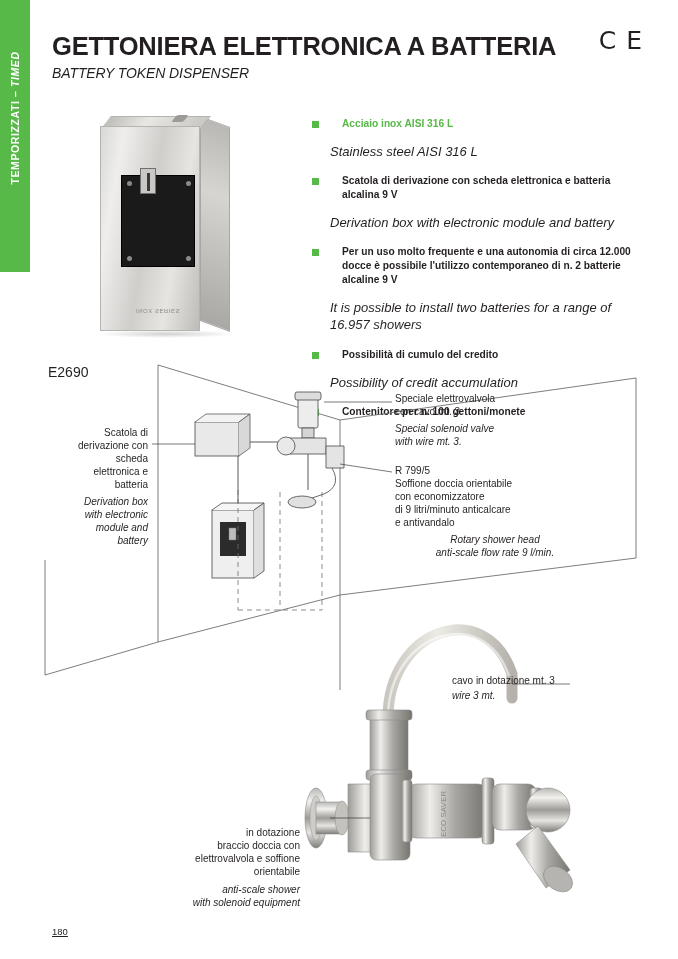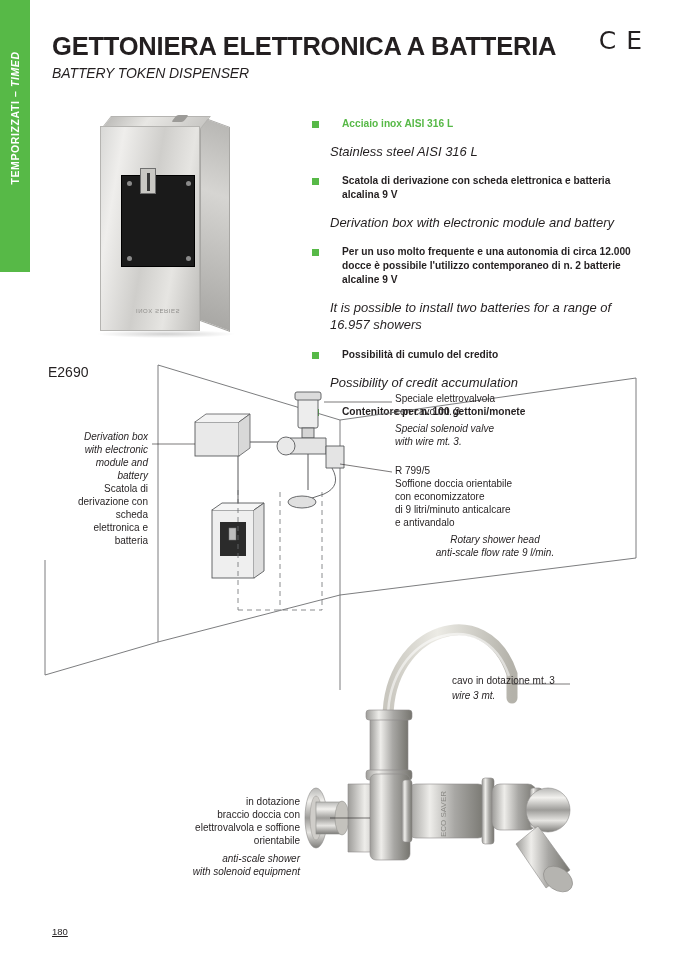--- a/index.html
+++ b/index.html
@@ -359,29 +359,29 @@
       <div>R 799/5</div>
       <div style="white-space:pre-line;">Soffione doccia orientabile
 con economizzatore
 di 9 litri/minuto anticalcare
 e antivandalo</div>
       <div style="white-space:pre-line; margin-top:4px;text-align:center;"><i>Rotary shower head
 anti-scale flow rate 9 l/min.</i></div>
     </div>
 
     <div class="dlabel left" style="left:-40px; top:66px; width:148px;">
-      <div style="white-space:pre-line; margin-top:4px;"><i>Derivation box
-with electronic
-module and
-battery</i></div>
       <div style="white-space:pre-line;">Scatola di
 derivazione con
 scheda
 elettronica e
 batteria</div>
+      <div style="white-space:pre-line; margin-top:4px;"><i>Derivation box
+with electronic
+module and
+battery</i></div>
     </div>
   </div>
 
   <div class="tap-photo">
     <svg width="330" height="310" viewBox="0 0 330 310">
       <defs>
         <linearGradient id="chrome" x1="0" y1="0" x2="0" y2="1">
           <stop offset="0%" stop-color="#b8b8b6"></stop>
           <stop offset="22%" stop-color="#f2f1ee"></stop>
           <stop offset="50%" stop-color="#9d9c99"></stop>
@@ -435,21 +435,21 @@
       </g>
     </svg>
 
     <div class="dlabel right" style="left:182px; top:86px; width:160px;">
       <div>cavo in dotazione mt. 3</div>
       <div style="margin-top:2px;"><i>wire 3 mt.</i></div>
     </div>
   </div>
 
   <div class="dlabel left" style="position:absolute; left:180px; top:795px; width:120px;">
-    <div style="white-space:pre-line;">in dotazione
+    <div style="white-space:pre-line;margin-top:31px;">in dotazione
 braccio doccia con
 elettrovalvola e soffione
 orientabile</div>
     <div style="white-space:pre-line; margin-top:5px;"><i>anti-scale shower
 with solenoid equipment</i></div>
   </div>
 
   <div class="page-number">180</div>
 
 </div>

